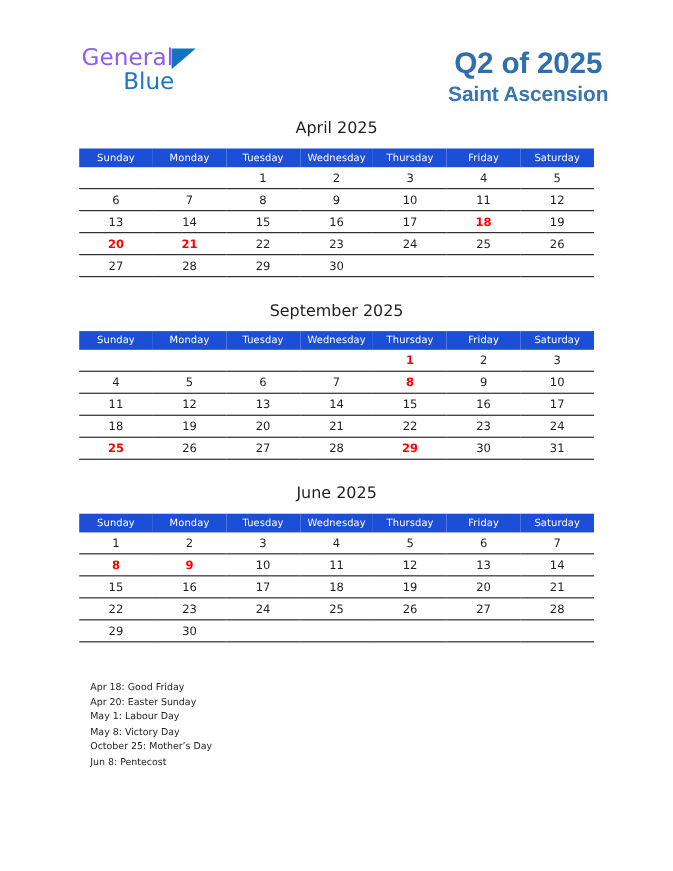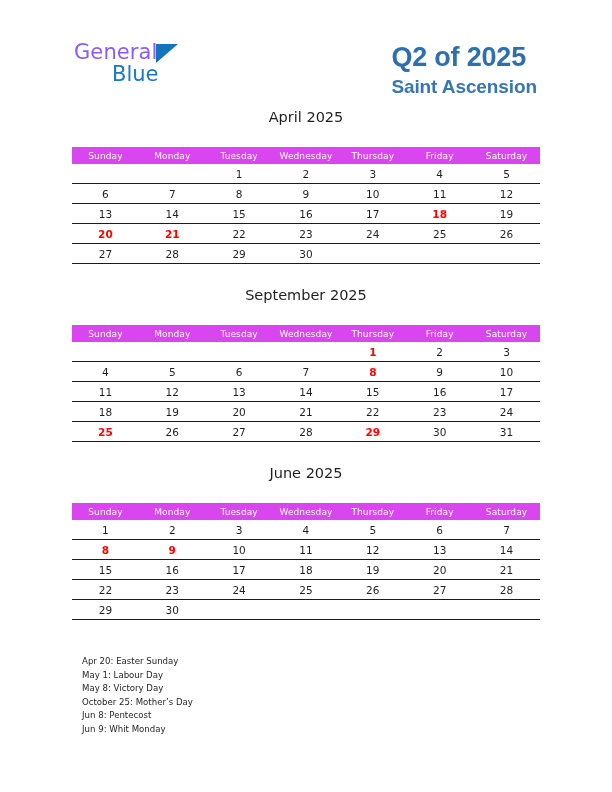--- a/index.html
+++ b/index.html
@@ -51,23 +51,23 @@
     left: 38px;
     top: 22px;
     font-size: 21px;
     color: #1878c4;
     font-family: "DejaVu Sans", sans-serif;
     line-height: 1;
   }
 
   .title-block {
     position: absolute;
-    right: 75px;
+    right: 59px;
     top: 42px;
-    text-align: left;
+    text-align: center;
   }
   .title-main {
     font-size: 27px;
     font-weight: bold;
     color: #2f6fad;
     line-height: 1.15;
     letter-spacing: -0.2px;
   }
   .title-sub {
     font-size: 19px;
@@ -83,30 +83,30 @@
     margin-top: 17px;
   }
   .month-block {
     width: 468px;
     margin: 0 auto 23px auto;
   }
   .month-title {
     text-align: center;
     font-size: 14.5px;
     color: #1f1f1f;
-    padding-bottom: 22px;
+    padding-bottom: 10px;
     font-family: "DejaVu Sans", sans-serif;
   }
   table.cal {
     width: 468px;
     border-collapse: collapse;
     table-layout: fixed;
   }
   table.cal th {
-    background: #d946ef;
+    background: #1d4ed8;
     color: #ffffff;
     font-size: 9px;
     font-weight: normal;
     height: 15px;
     text-align: center;
     font-family: "DejaVu Sans", sans-serif;
     letter-spacing: 0.1px;
   }
   table.cal td {
     height: 17px;
@@ -341,19 +341,19 @@
             <td class="empty"></td>
             <td class="empty"></td>
             <td class="empty"></td>
           </tr>
         </tbody>
       </table>
     </div>
   </div>
 
 <div class="holiday-list">
+    <div class="holiday-item">Apr 18: Good Friday</div>
     <div class="holiday-item">Apr 20: Easter Sunday</div>
     <div class="holiday-item">May 1: Labour Day</div>
     <div class="holiday-item">May 8: Victory Day</div>
     <div class="holiday-item">October 25: Mother’s Day</div>
     <div class="holiday-item">Jun 8: Pentecost</div>
-    <div class="holiday-item">Jun 9: Whit Monday</div>
   </div>
 
 </body></html>

